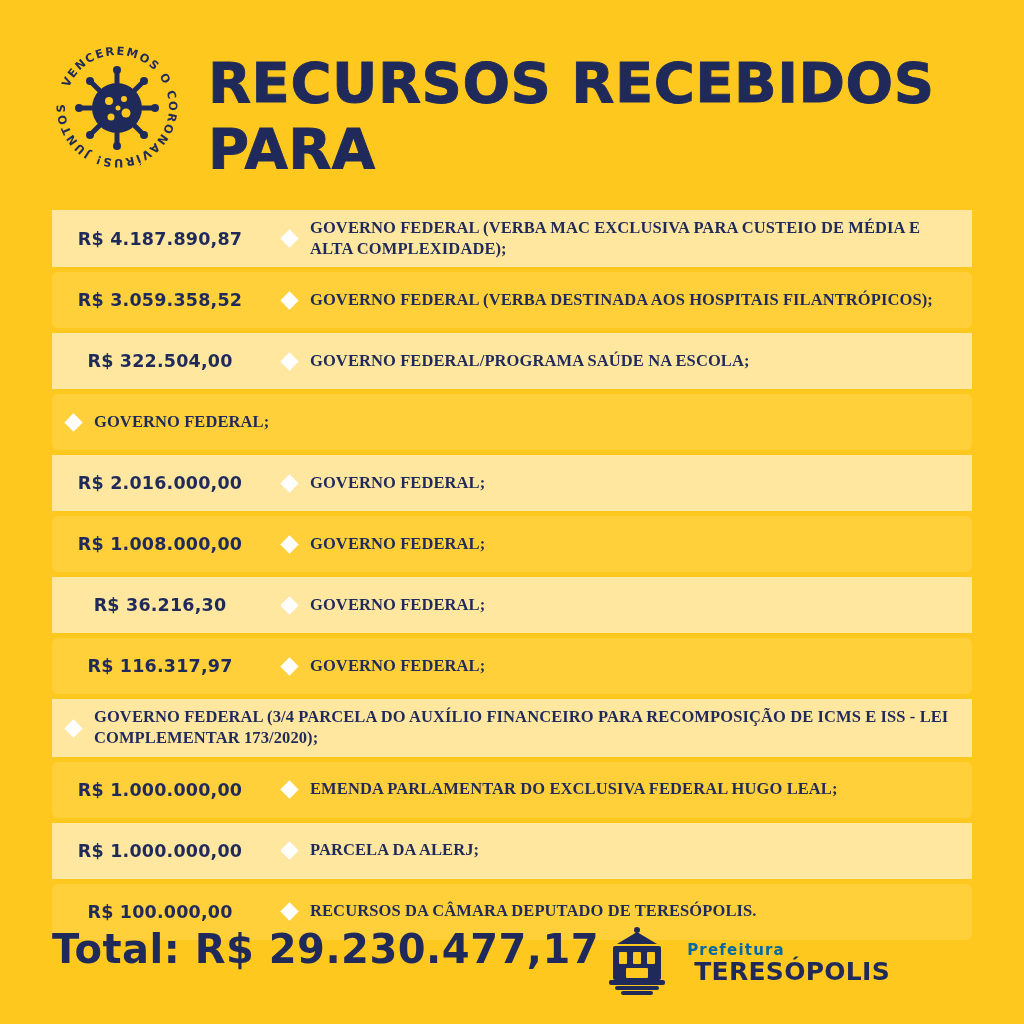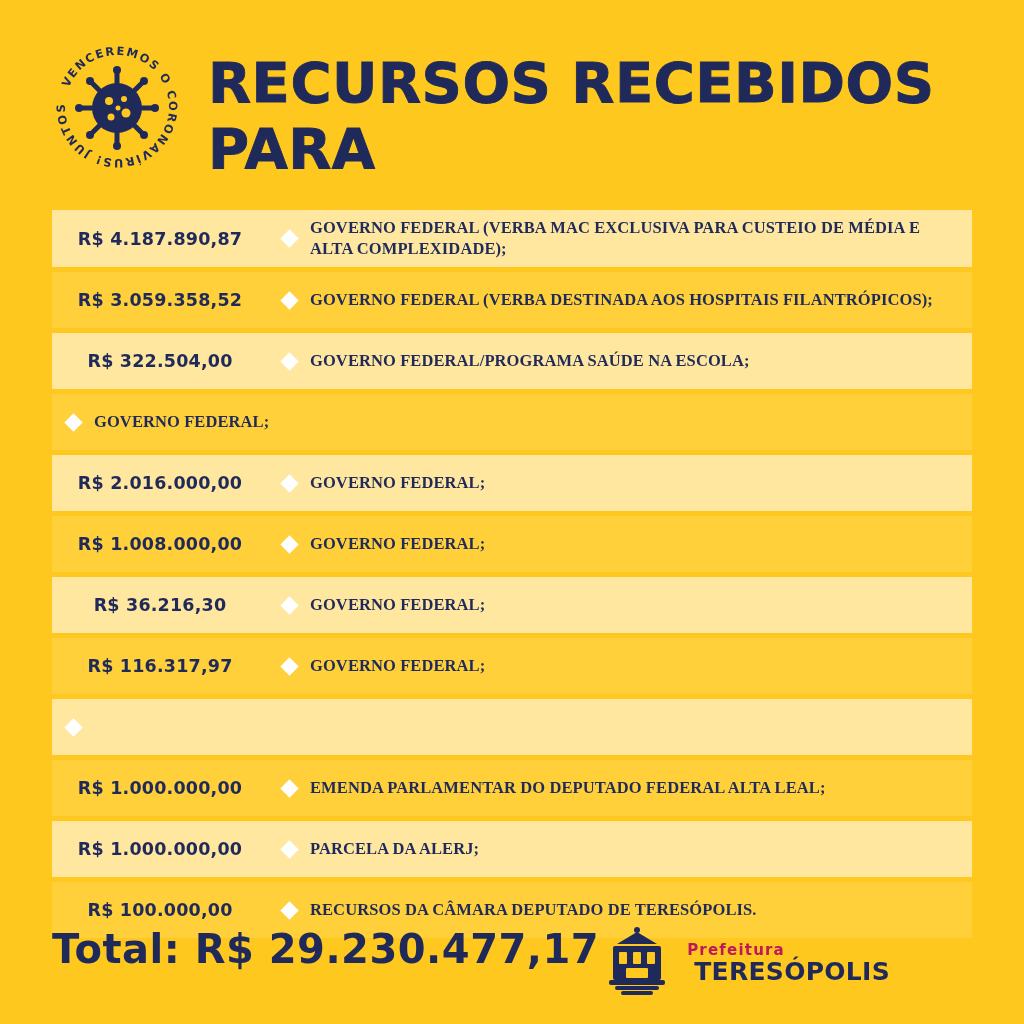--- a/index.html
+++ b/index.html
@@ -96,21 +96,21 @@
     font-weight: bold;
     color: #1F2A5A;
     line-height: 1.25;
     letter-spacing: 0.1px;
     font-family: Liberation Serif, serif;
     padding: 8px 18px 8px 0;
     box-sizing: border-box;
   }
   
   .row.light { background: #FFE7A0; }
-  .row.plain { background: #FFD03A; }
+  .row.plain { background: #FFD03A; border-radius: 6px; }
 
   
   .table-wrap {
     position: relative;
   }
 
   
   .footer {
     position: absolute;
     left: 0;
@@ -135,21 +135,21 @@
     display: flex;
     align-items: center;
     gap: 12px;
   }
   .brand-text {
     line-height: 1.05;
   }
   .brand-text .small {
     font-size: 15px;
     font-weight: bold;
-    color: #be185d;
+    color: #0369a1;
     letter-spacing: 1.2px;
     font-family: "DejaVu Sans", sans-serif;
   }
   .brand-text .big {
     font-size: 25px;
     font-weight: bold;
     color: #1F2A5A;
     letter-spacing: 0.3px;
     font-family: "DejaVu Sans", sans-serif;
     margin-left: 7px;
@@ -266,27 +266,28 @@
         <div class="value">R$ 116.317,97</div>
         <div class="diamond-cell">
           <span class="diamond"></span>
         </div>
         <div class="desc">GOVERNO FEDERAL;</div>
       </div>
       <div class="row light">
         <div class="diamond-cell">
           <span class="diamond"></span>
         </div>
+        <div class="desc">GOVERNO FEDERAL (3/4 PARCELA DO AUXÍLIO FINANCEIRO PARA RECOMPOSIÇÃO DE ICMS E ISS - LEI COMPLEMENTAR 173/2020);</div>
       </div>
       <div class="row plain">
         <div class="value">R$ 1.000.000,00</div>
         <div class="diamond-cell">
           <span class="diamond"></span>
         </div>
-        <div class="desc">EMENDA PARLAMENTAR DO DEPUTADO FEDERAL ALTA LEAL;</div>
+        <div class="desc">EMENDA PARLAMENTAR DO EXCLUSIVA FEDERAL HUGO LEAL;</div>
       </div>
       <div class="row light">
         <div class="value">R$ 1.000.000,00</div>
         <div class="diamond-cell">
           <span class="diamond"></span>
         </div>
         <div class="desc">PARCELA DA ALERJ;</div>
       </div>
       <div class="row plain">
         <div class="value">R$ 100.000,00</div>

